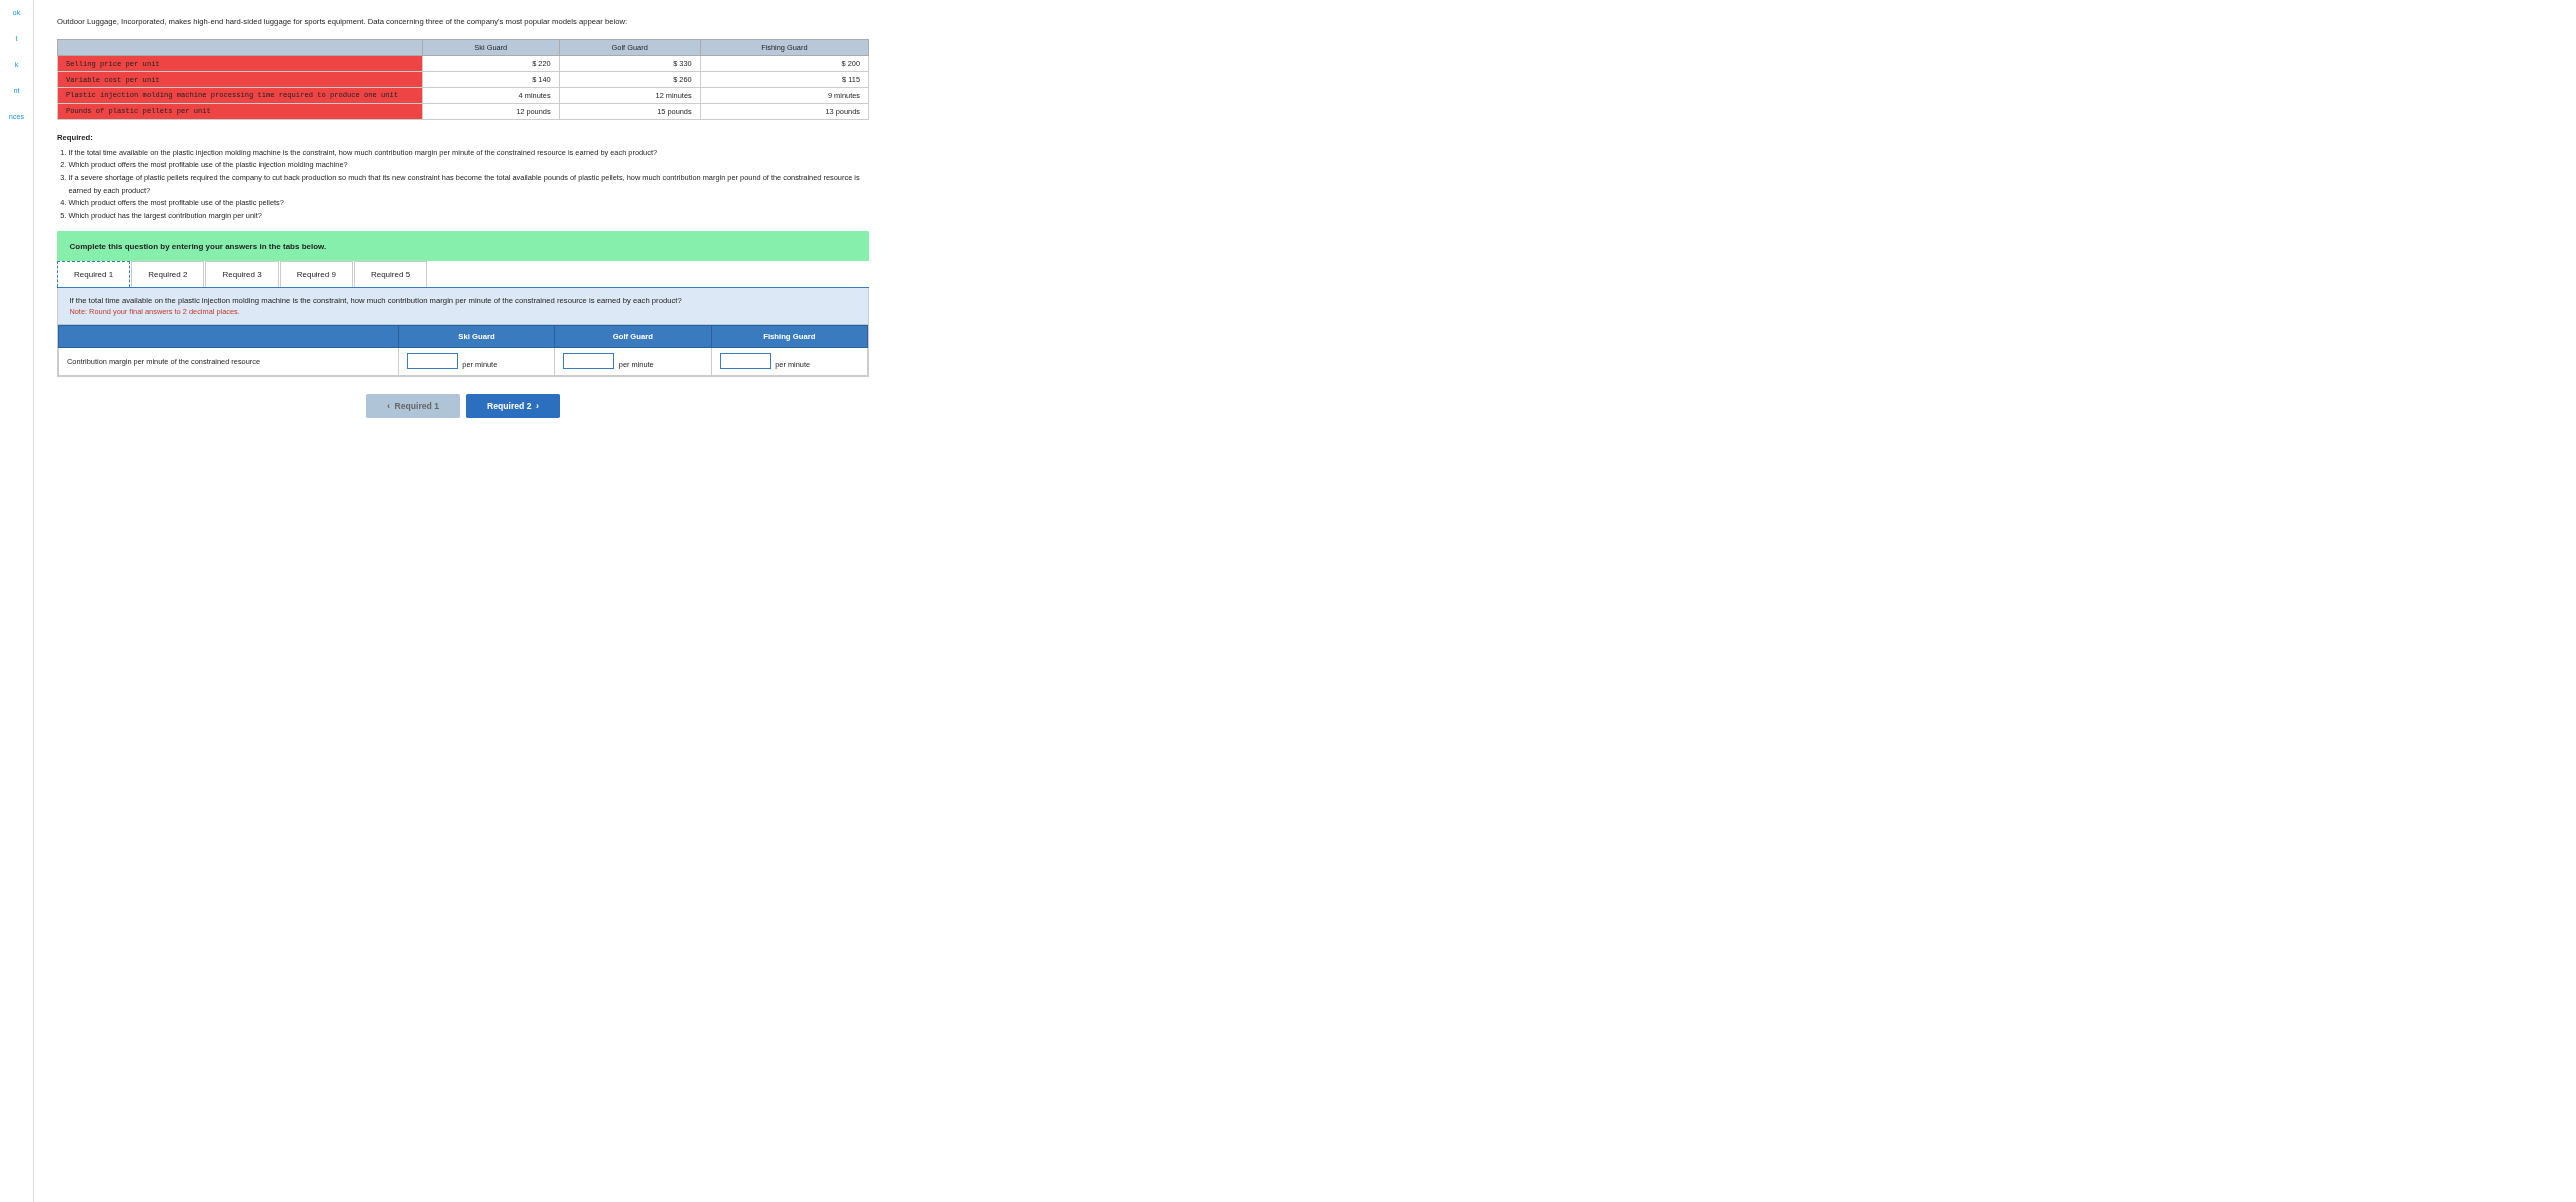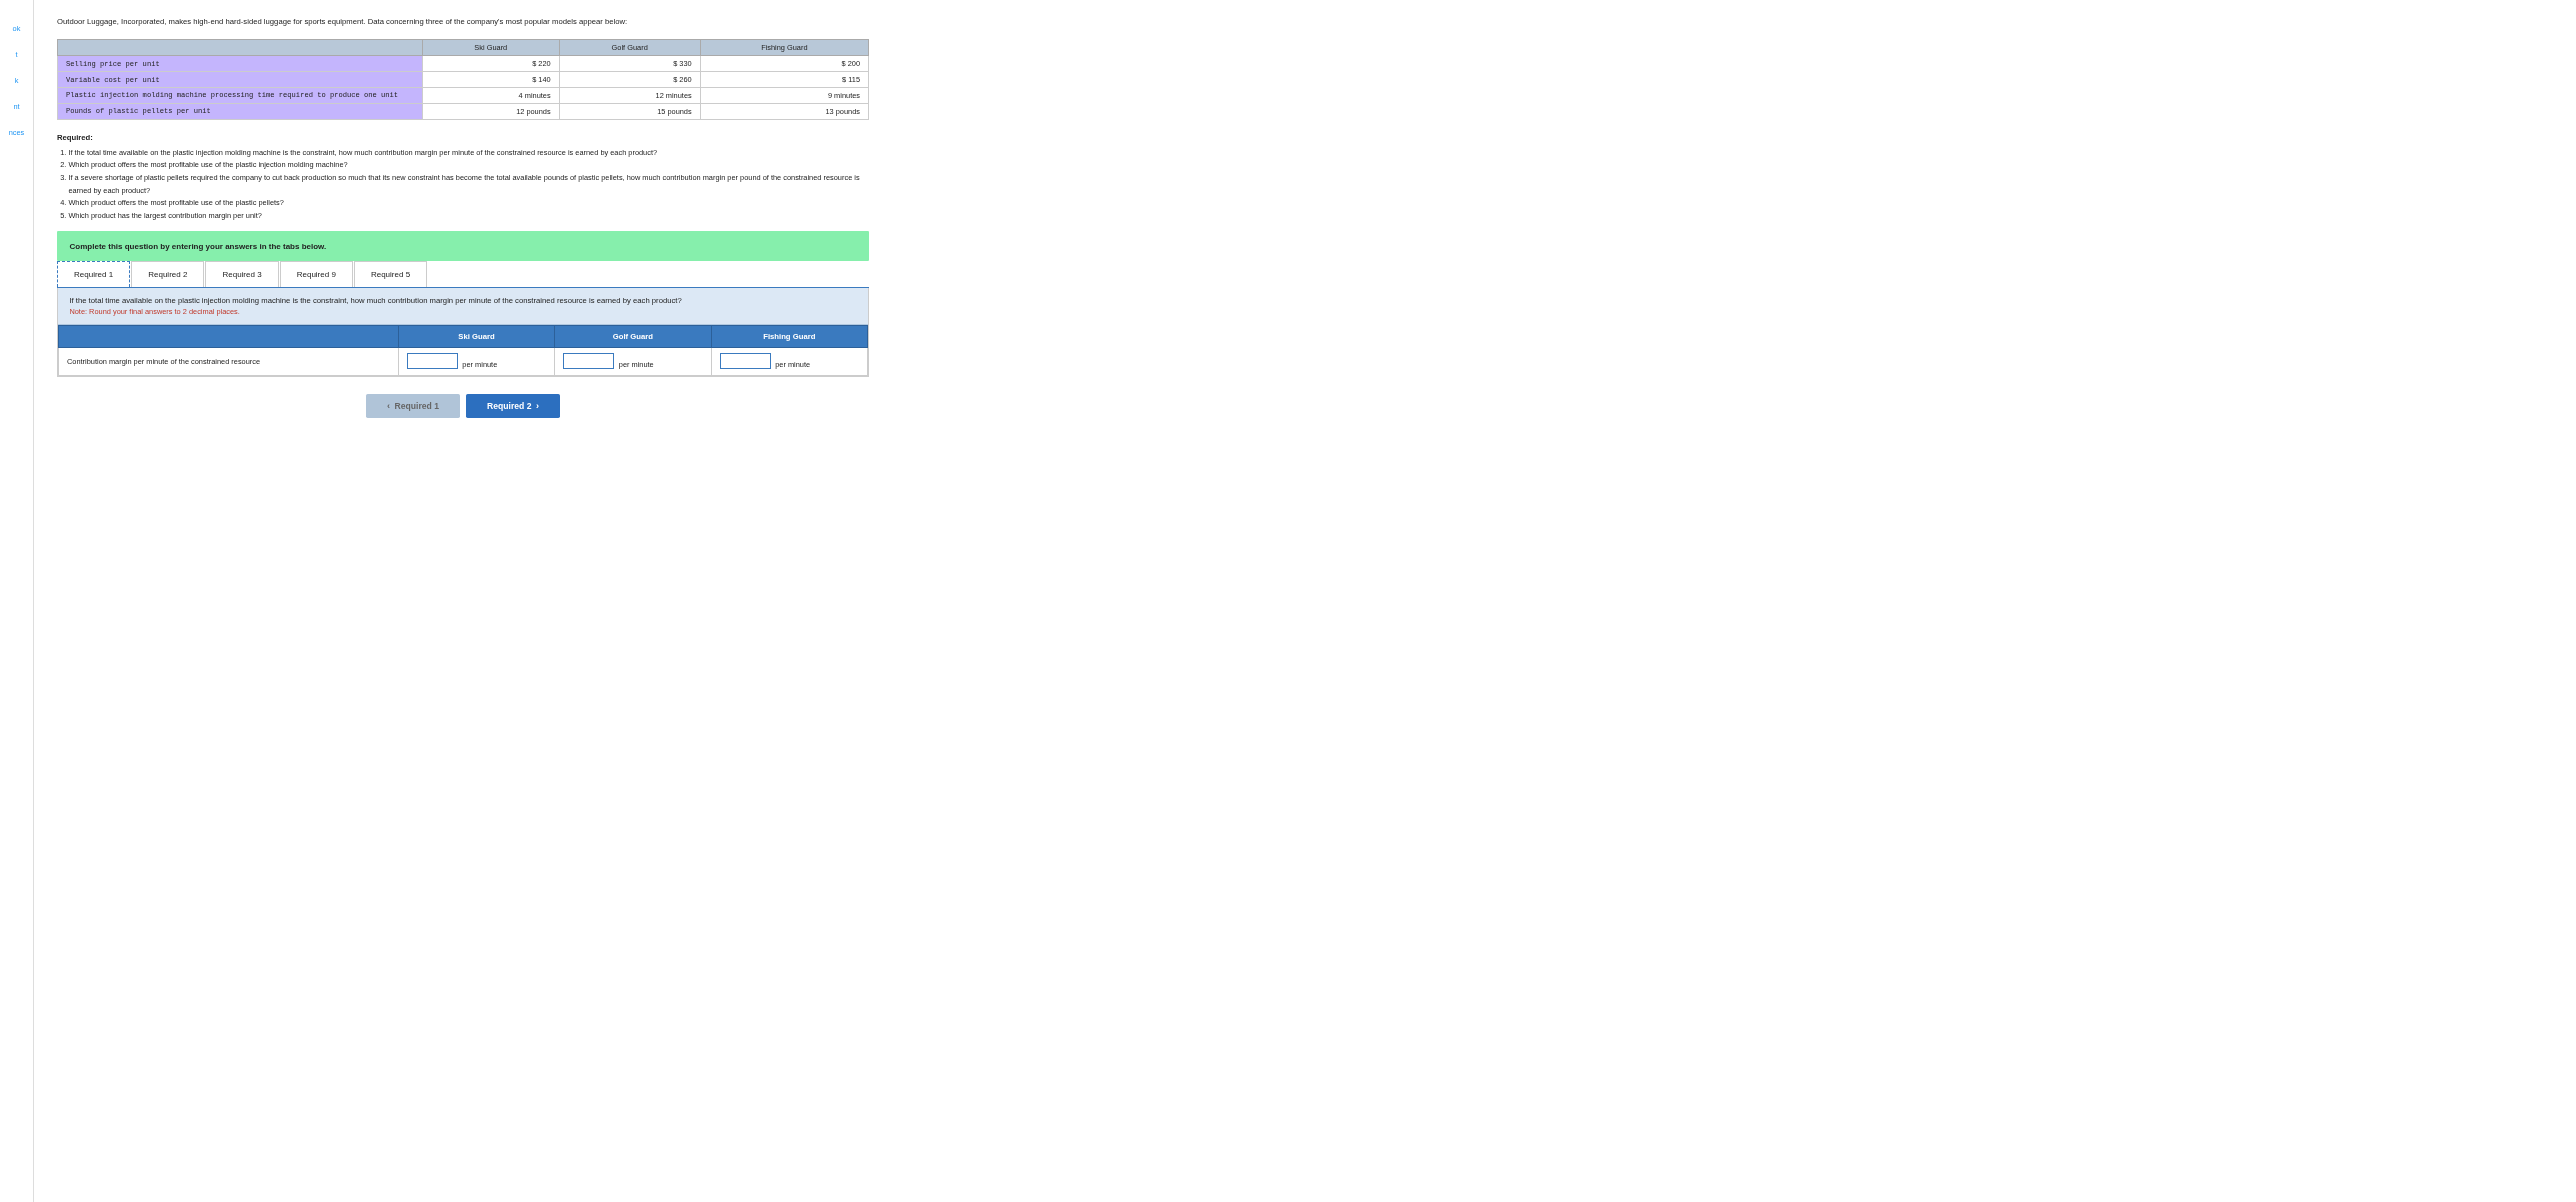--- a/index.html
+++ b/index.html
@@ -13,21 +13,21 @@
     .page-wrapper {
       display: flex;
       min-height: 100vh;
     }
     .sidebar {
       width: 34px;
       background: #fff;
       border-right: 0.6px solid #ddd;
       display: flex;
       flex-direction: column;
-      padding-top: 24px;
+      padding-top: 8px;
       gap: 17px;
       align-items: center;
       min-height: 100vh;
     }
     .sidebar-item {
       color: #2196f3;
       font-size: 7.4px;
       cursor: pointer;
       writing-mode: horizontal-tb;
       text-align: center;
@@ -55,21 +55,21 @@
       padding: 3.4px 8px;
       font-weight: normal;
       border: 0.6px solid #aaa;
     }
     .data-table td {
       padding: 2.9px 8px;
       border: 0.6px solid #ccc;
       background: #fff;
     }
     .data-table td.label-cell {
-      background: #c4b5fd;
+      background: #ef4444;
       color: #222;
       font-family: 'Courier New', monospace;
       font-size: 7.1px;
     }
     .data-table td.value-cell {
       text-align: right;
       background: #fff;
     }
     .data-table thead tr th:first-child {
       background: #b8c8d8;

